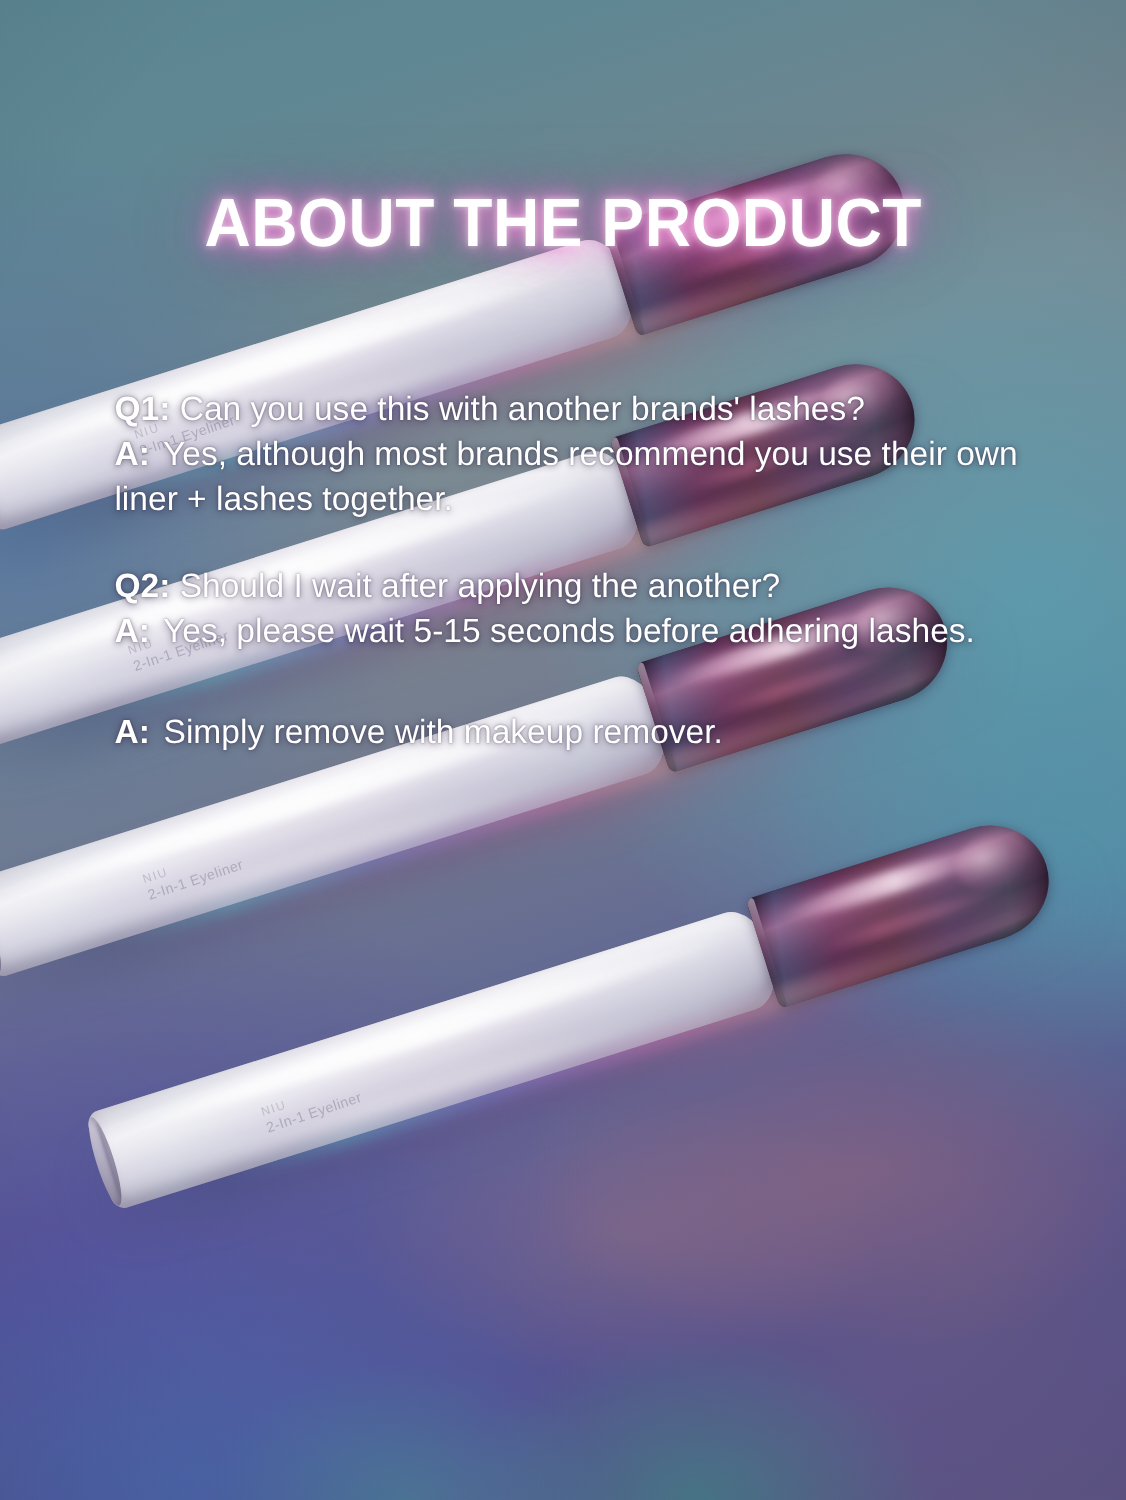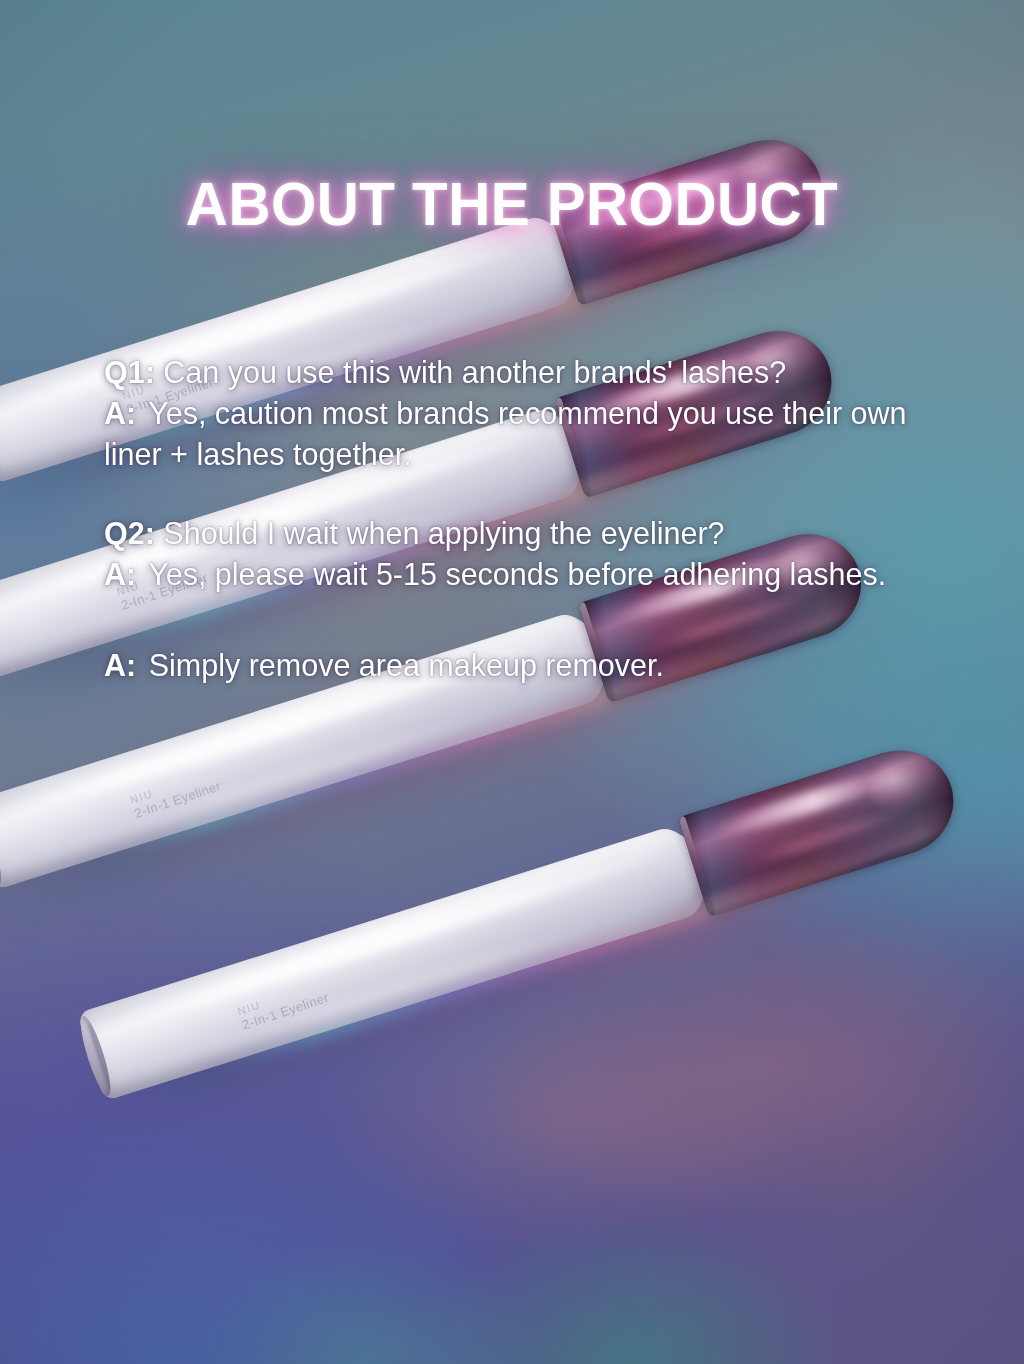--- a/index.html
+++ b/index.html
@@ -485,40 +485,40 @@
 
   <div class="faq">
 
     <div class="faq-item">
       <div class="faq-line">
         <span class="lbl">Q1:</span>
         <span>Can you use this with another brands' lashes?</span>
       </div>
       <div class="faq-line">
         <span class="ans-lbl">A:</span>
-        <span>Yes, caution most brands recommend you use their own liner + lashes together.</span>
+        <span>Yes, although most brands recommend you use their own liner + lashes together.</span>
       </div>
     </div>
 
     <div class="faq-item">
       <div class="faq-line">
         <span class="lbl">Q2:</span>
-        <span>Should I wait when applying the eyeliner?</span>
+        <span>Should I wait after applying the another?</span>
       </div>
       <div class="faq-line">
         <span class="ans-lbl">A:</span>
         <span>Yes, please wait 5-15 seconds before adhering lashes.</span>
       </div>
     </div>
 
 
     <div class="spacer-q4"></div>
 
     <div class="faq-item">
       <div class="faq-line">
         <span class="ans-lbl">A:</span>
-        <span>Simply remove area makeup remover.</span>
+        <span>Simply remove with makeup remover.</span>
       </div>
     </div>
 
   </div>
 
 </div>
 
 </body></html>

